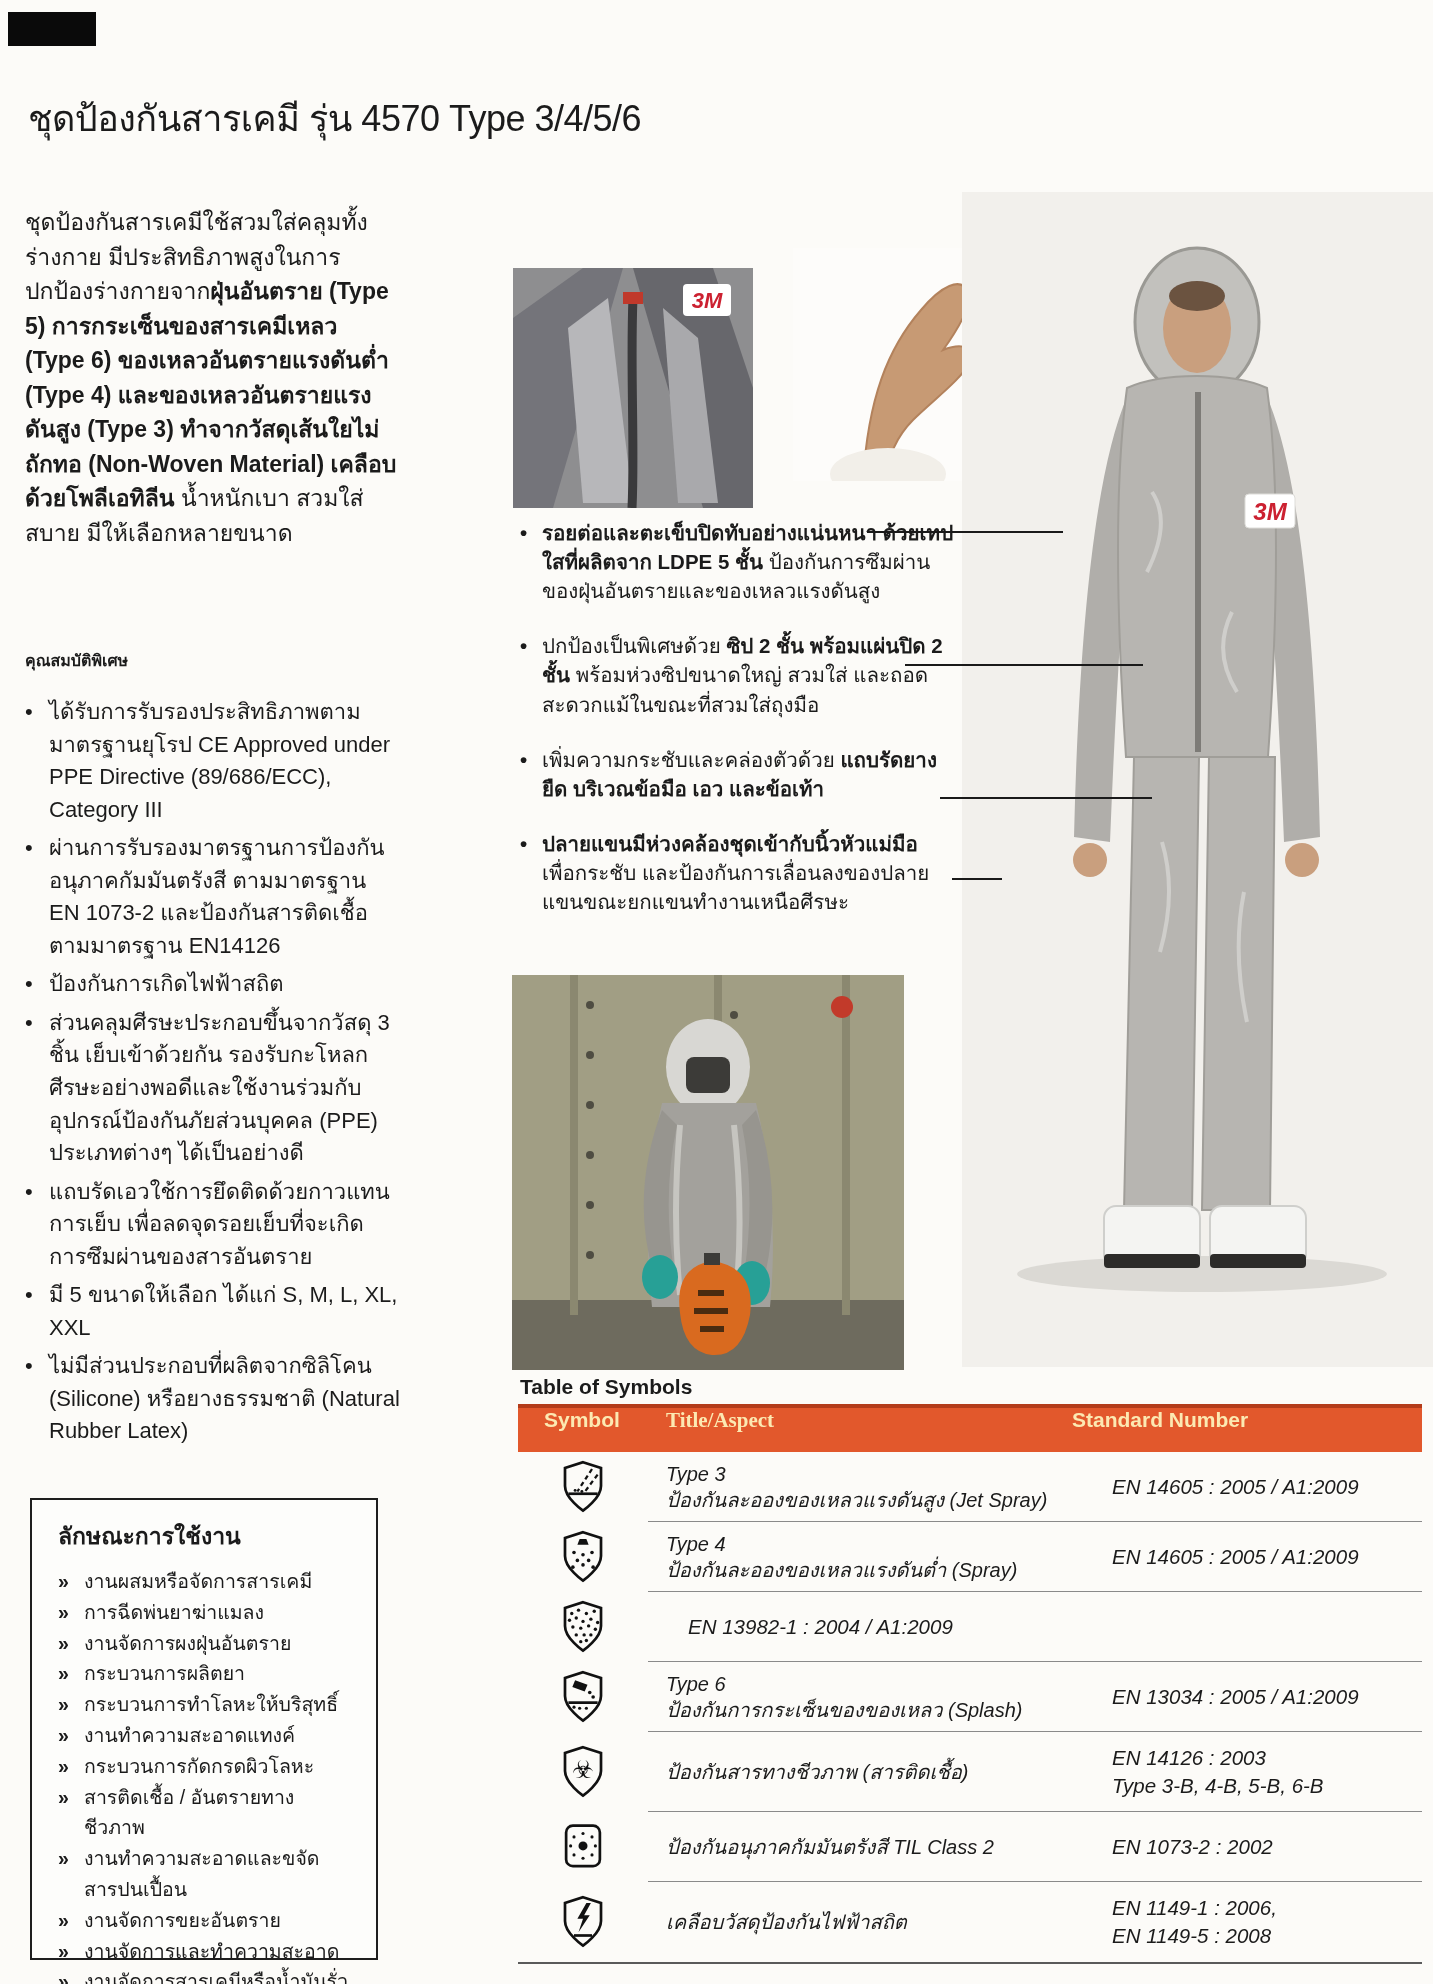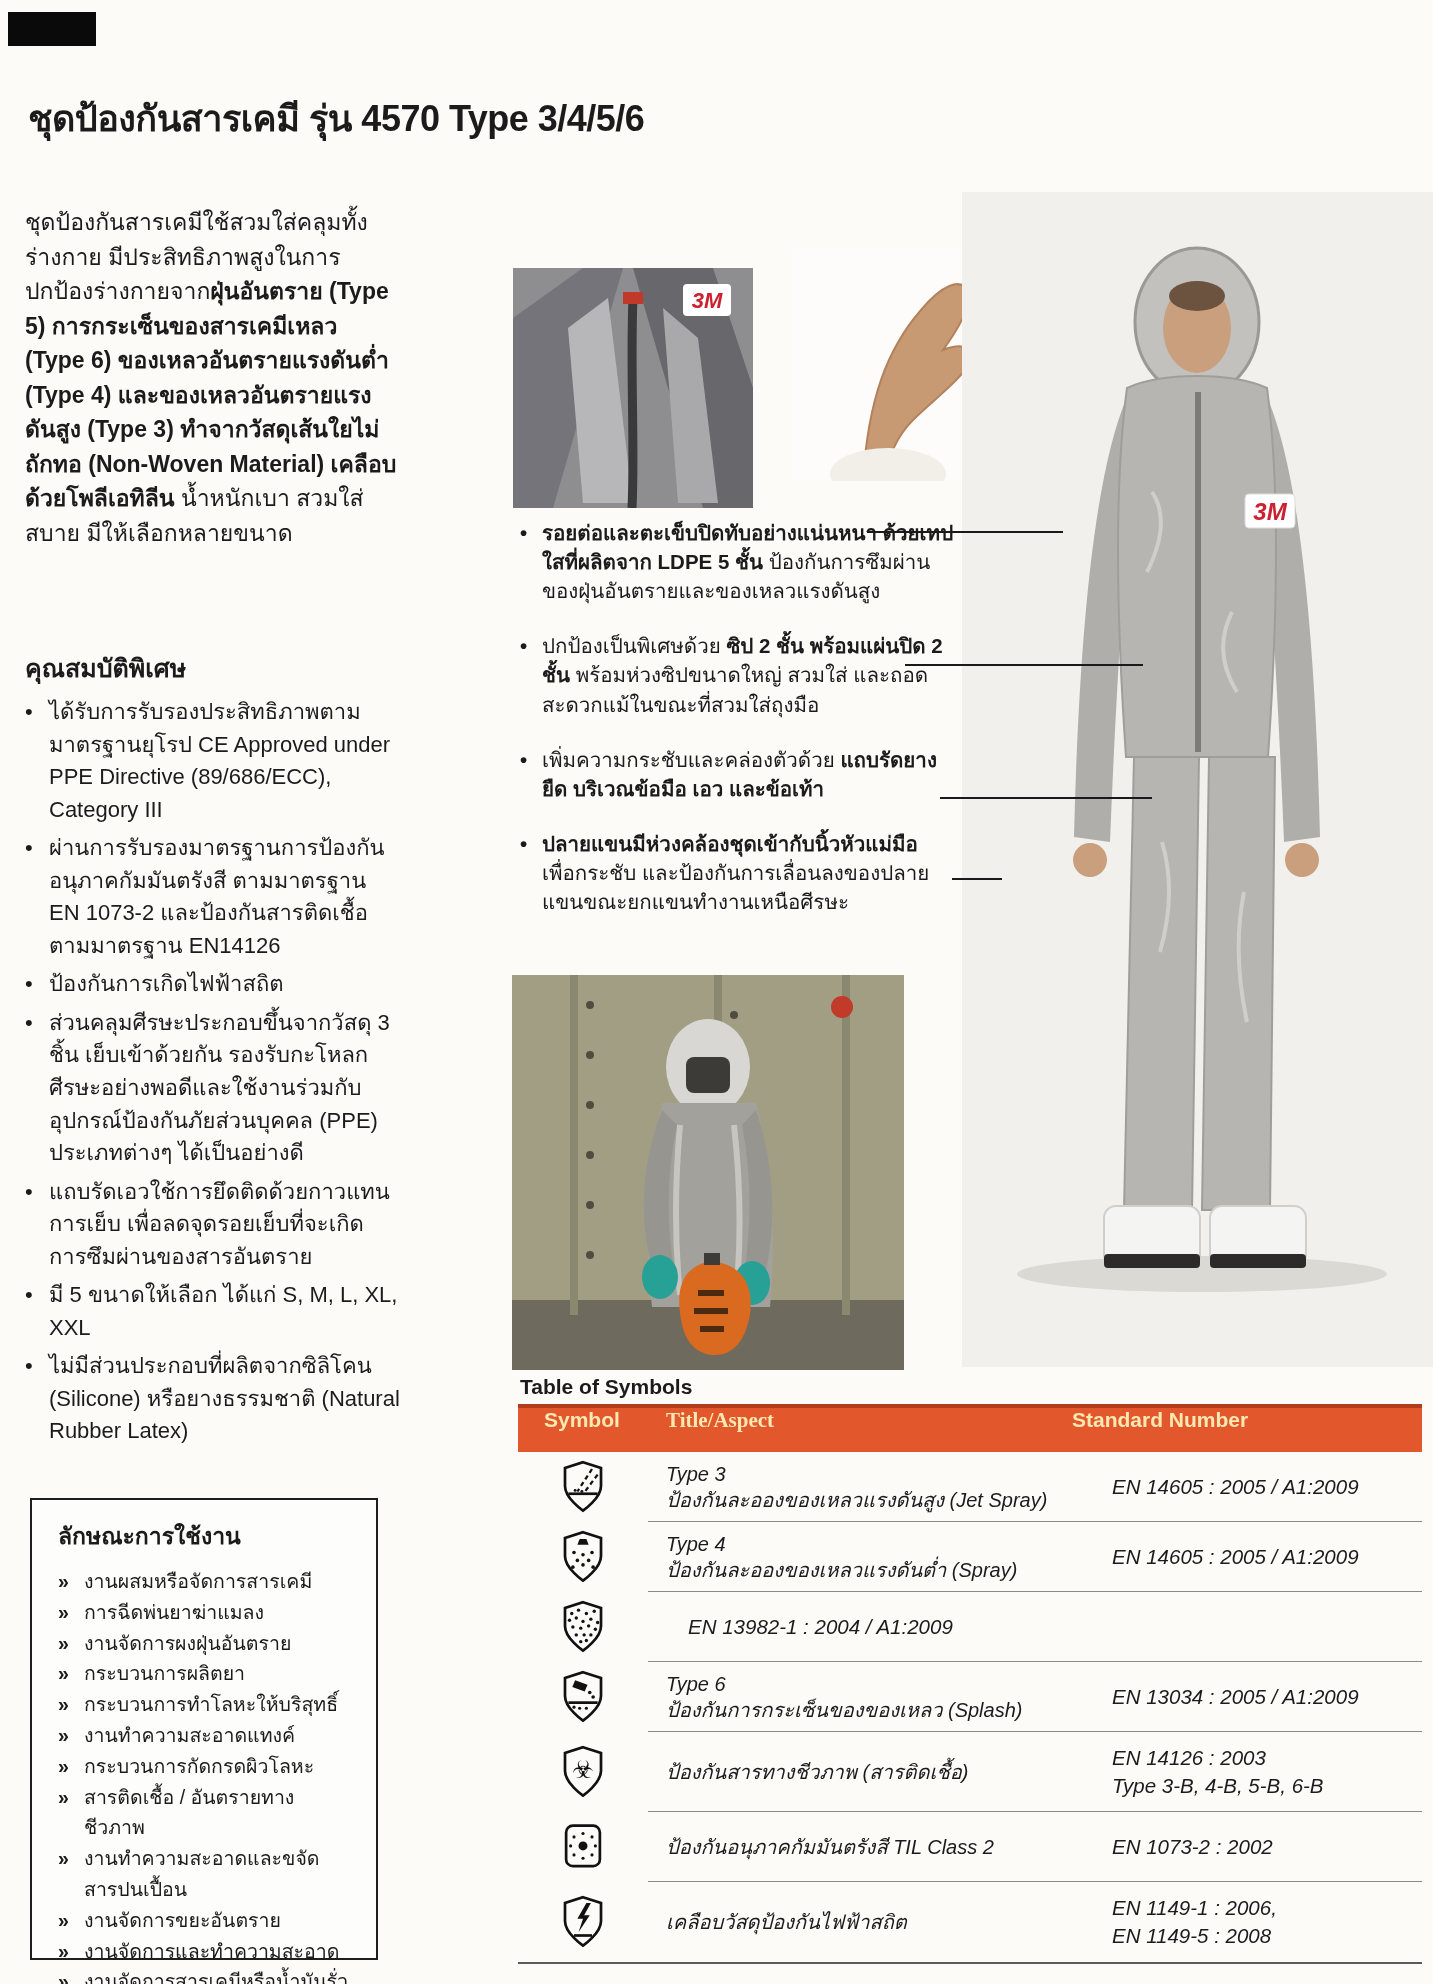--- a/index.html
+++ b/index.html
@@ -11,26 +11,26 @@
   body{
     position:relative; background:var(--page); color:var(--ink);
     font-family:"Liberation Sans","DejaVu Sans",sans-serif;
     overflow:hidden;
   }
   .abs{position:absolute;}
   .thai{overflow-wrap:anywhere;}
 
   .scan-bar{left:8px;top:12px;width:88px;height:34px;background:#0a0a0a;}
 
-  .page-title{left:28px;top:90px;width:900px;font-size:36px;font-weight:700;letter-spacing:-.5px;}
+  .page-title{left:28px;top:90px;width:900px;font-size:36px;font-weight:400;letter-spacing:-.5px;}
 
   
   .intro{left:25px;top:205px;width:372px;font-size:23px;line-height:1.5;}
   .intro b{font-weight:700;}
-  .features-head{left:25px;top:648px;font-size:25px;font-weight:700;}
+  .features-head{left:25px;top:648px;font-size:16px;font-weight:700;}
   .features{left:25px;top:696px;width:376px;list-style:none;}
   .features li{display:flex;font-size:22px;line-height:1.48;margin-bottom:6px;}
   .features .blt{width:24px;flex:0 0 24px;}
 
   .usage-box{left:30px;top:1498px;width:348px;height:462px;border:2.5px solid #1e1e1e;background:#fdfdfb;padding:18px 27px 10px 26px;}
   .usage-head{font-size:23px;font-weight:700;margin-bottom:12px;}
   .usage-list{list-style:none;}
   .usage-list li{display:flex;font-size:19.5px;line-height:1.58;}
   .usage-list .blt{width:26px;flex:0 0 26px;font-weight:700;}
 

